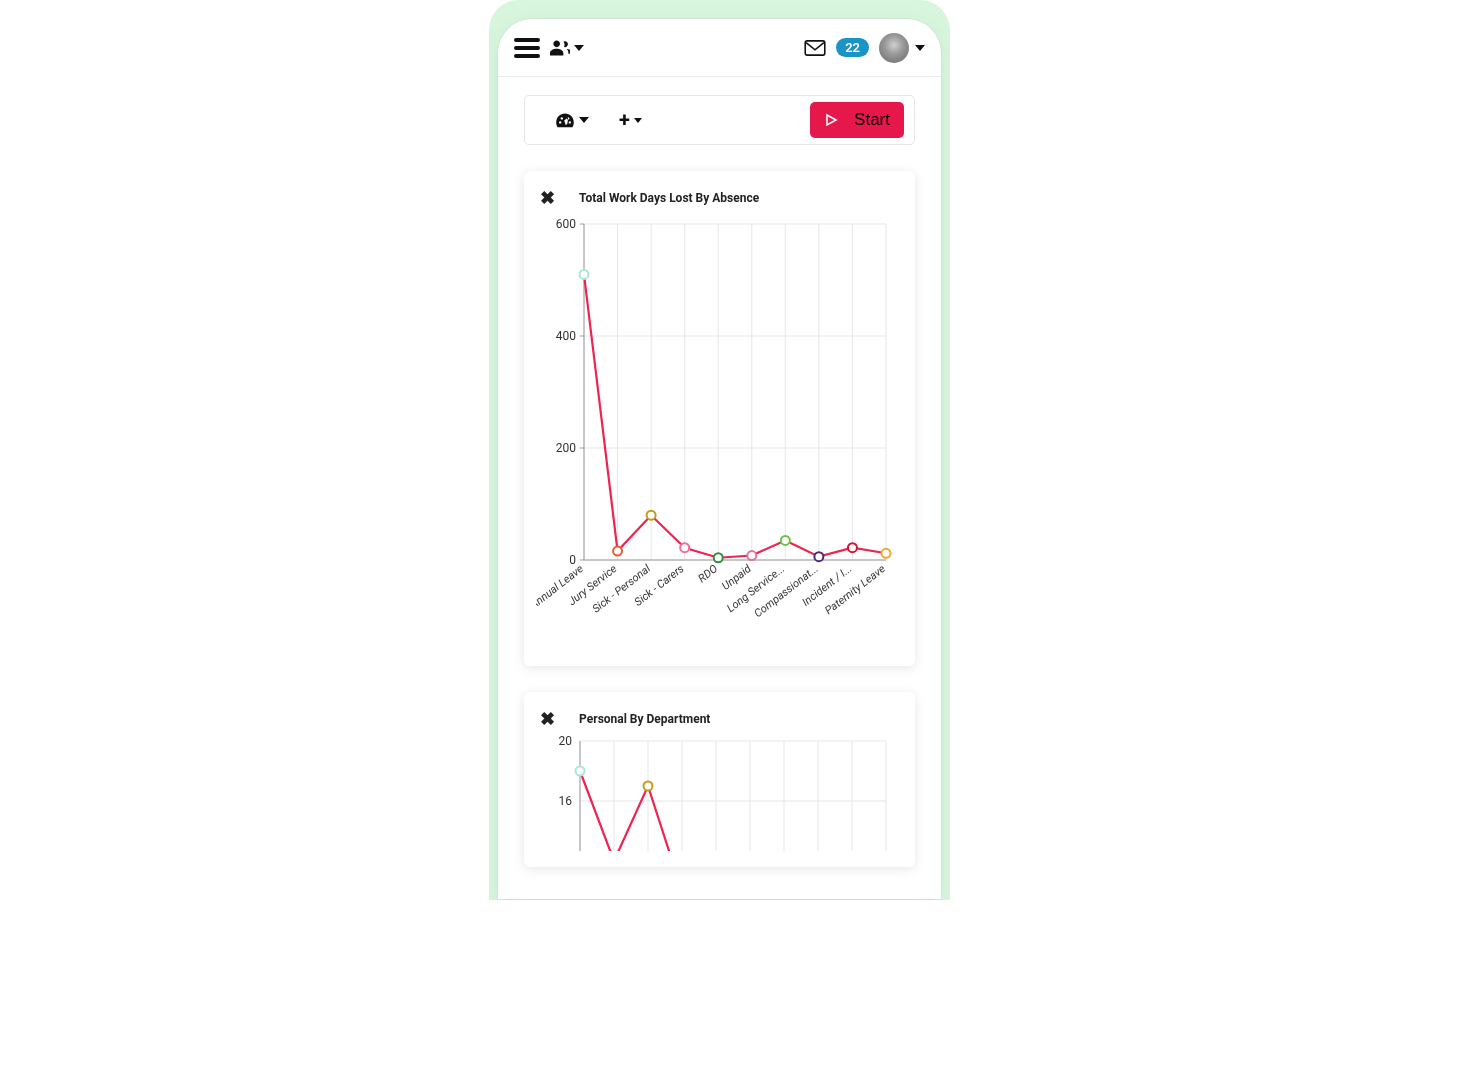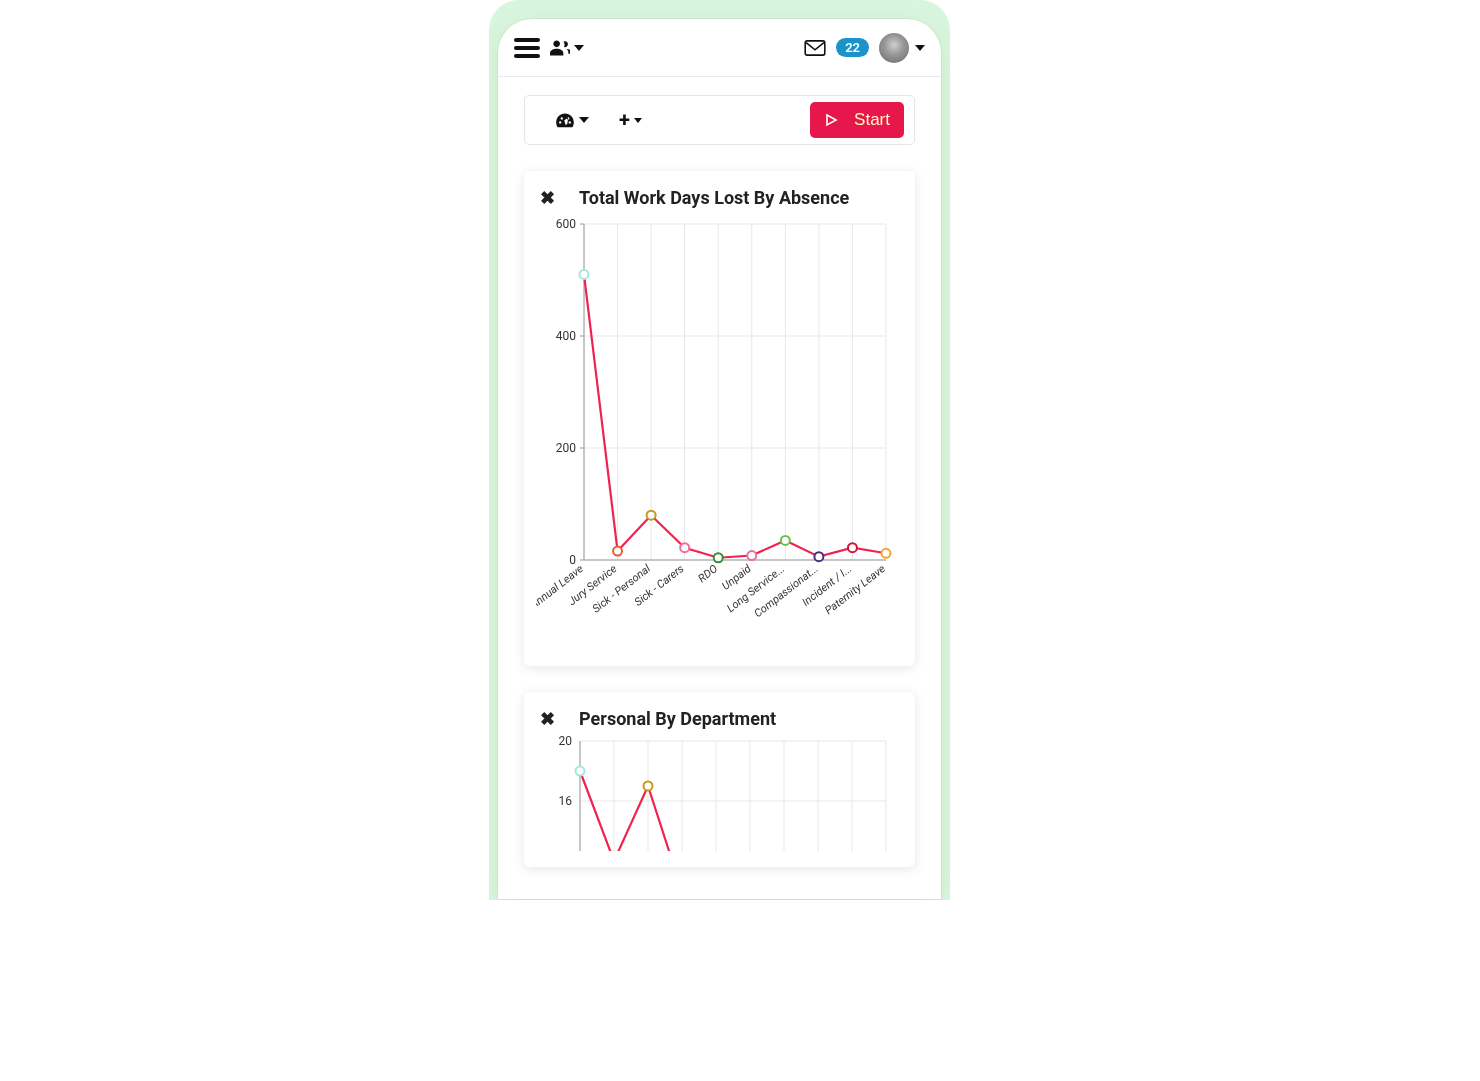--- a/index.html
+++ b/index.html
@@ -67,36 +67,36 @@
     border-radius:5px;
     display:flex; align-items:center;
     padding: 0 10px;
     justify-content: space-between;
   }
   .tb-left { display:flex; align-items:center; gap:30px; padding-left:20px;}
   .tb-item { display:flex; align-items:center; gap:4px; cursor:pointer; color:#111; }
   .gauge-icon { width:20px; height:16px; fill:#111; }
   .plus-txt { font-size:20px; font-weight:700; line-height:1; }
   .start-btn {
-    background:#e6174a; color:#fef9c3; border:none; border-radius:5px;
+    background:#e6174a; color:#000000; border:none; border-radius:5px;
     padding:8px 14px; font-size:17px; font-weight:500; cursor:pointer;
     display:flex; align-items:center; gap:16px;margin-left:15px;
   }
 
   
   .card {
     margin: 26px 26px 0 26px;
     background:#fff;
     border-radius:6px;
     box-shadow: 0 2px 12px rgba(0,0,0,0.10);
     padding: 14px 12px 16px 12px;
   }
   .card-head { display:flex; align-items:center; gap:20px; }
   .close-x { font-size:18px; font-weight:700; cursor:pointer; color:#222; padding:2px 4px;}
-  .card-title { font-size:18px; font-weight:700; color:#222; }
+  .card-title { font-size:12px; font-weight:700; color:#222; }
   .chart-wrap { position:relative; width:100%; }
   svg.chart { display:block; }
 </style>
 </head>
 <body>
 
 <div class="outer-bg">
   <div class="phone-frame">
 
     <div class="app-header">

